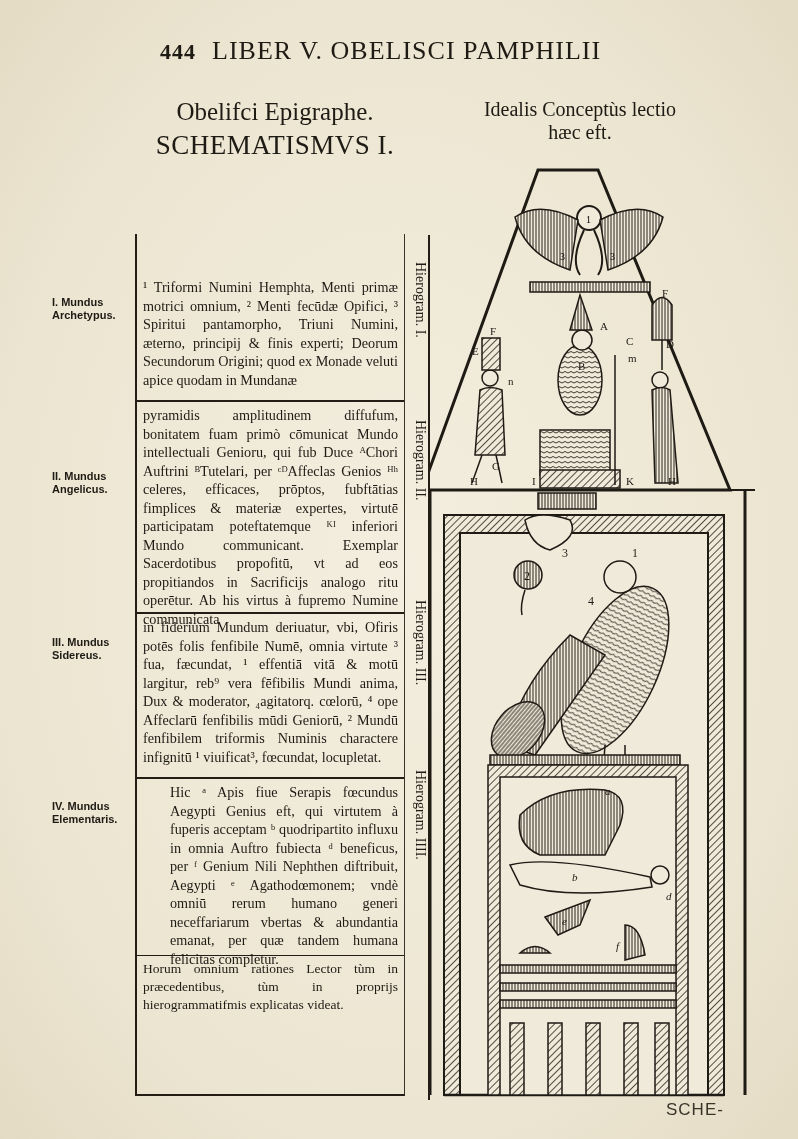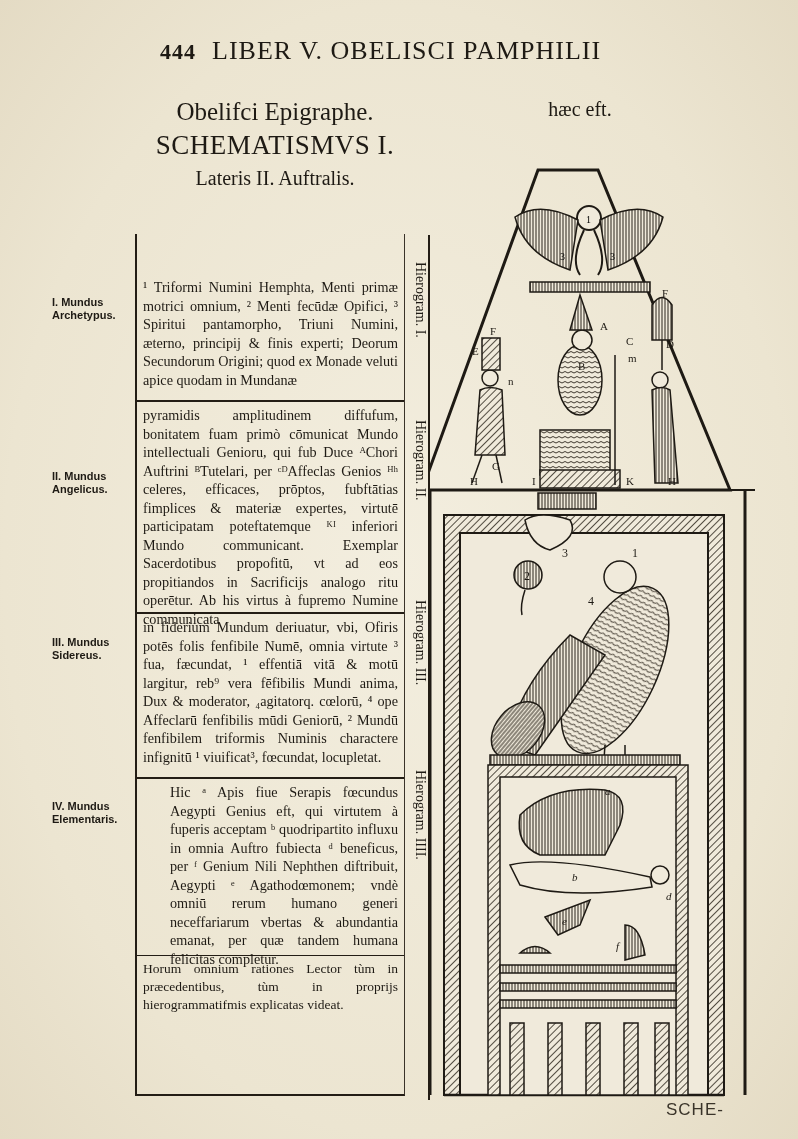--- a/index.html
+++ b/index.html
@@ -57,24 +57,24 @@
 <div class="page">
 
   <div class="running-head">
     <span class="num">444</span>
     <span>LIBER V. OBELISCI PAMPHILII</span>
   </div>
 
   <div class="left-heading">
     <div class="h1">Obelifci Epigraphe.</div>
     <div class="h2">SCHEMATISMVS I.</div>
-    <div class="h3">Lateris II. Auftralis.</div>
   </div>
 
   <div class="right-heading">
+    <div>Idealis Conceptùs lectio</div>
     <div>hæc eft.</div>
   </div>
 
   <div class="margin-note" style="top:296px">I. Mundus Archetypus.</div>
   <div class="margin-note" style="top:470px">II. Mundus Angelicus.</div>
   <div class="margin-note" style="top:636px">III. Mundus Sidereus.</div>
   <div class="margin-note" style="top:800px">IV. Mundus Elementaris.</div>
 
   <div class="text-column">
     <div class="section s1">

